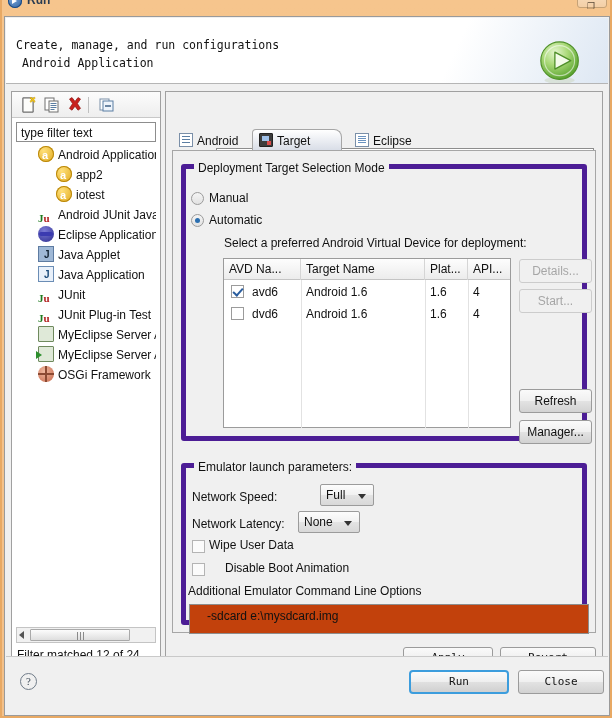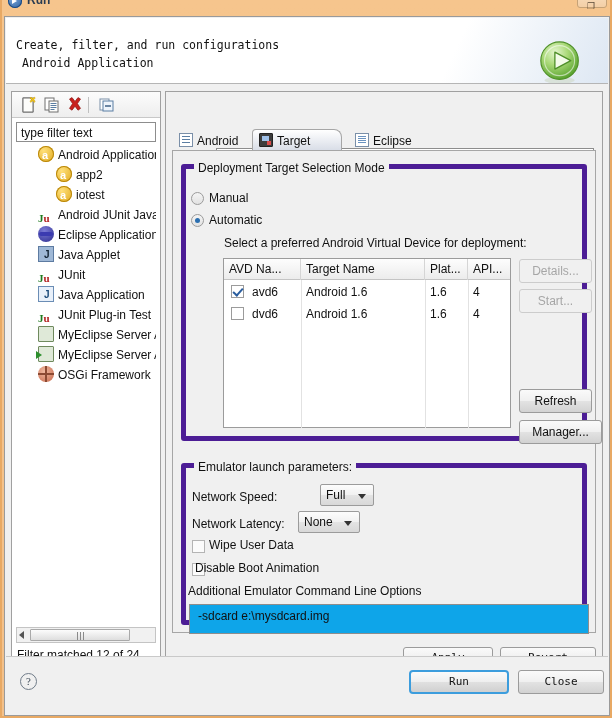--- a/index.html
+++ b/index.html
@@ -284,22 +284,22 @@
   .combo .carat{
     position:absolute;right:7px;top:9px;width:0;height:0;
     border-left:4px solid transparent;border-right:4px solid transparent;border-top:5px solid #333;
   }
   .chk{
     position:absolute;width:13px;height:13px;background:#fbfbfb;border:1px solid #b4b4b4;box-sizing:border-box;
   }
   .clabel{position:absolute;font-size:12px;color:#111;}
 
   #cmdinput{
-    position:absolute;border:1px solid #8d8d8d;background:#0ea5e9;box-sizing:border-box;
-    font-size:12px;color:#111;padding:3px 8px;line-height:16px;
+    position:absolute;border:1px solid #8d8d8d;background:#c2410c;box-sizing:border-box;
+    font-size:12px;color:#111;padding:3px 17px;line-height:16px;
   }
   .annot{position:absolute;background:#111;height:1px;}
 
   
   #bottombar{
     position:absolute;left:1px;bottom:1px;width:602px;height:58px;
     background:#f0f0f0;border-top:1px solid #c9c9c9;box-sizing:border-box;
   }
   #helpbtn{
     position:absolute;left:14px;top:16px;width:17px;height:17px;border-radius:50%;
@@ -321,21 +321,21 @@
     <div class="tb-title">Run</div>
     <div id="winbtn">
       <span class="glyph">❐</span>
     </div>
   </div>
 
   <div id="client">
 
     <div id="header">
       <div class="bluewash"></div>
-      <div class="h-title">Create, filter, and run configurations</div>
+      <div class="h-title">Create, manage, and run configurations</div>
       <div class="h-sub">Android Application</div>
       <svg id="runbadge" viewBox="0 0 48 48">
         <defs>
           <radialGradient id="gb" cx="38%" cy="28%" r="75%">
             <stop offset="0%" stop-color="#e4f5cf"></stop>
             <stop offset="45%" stop-color="#a9d977"></stop>
             <stop offset="100%" stop-color="#55a02b"></stop>
           </radialGradient>
         </defs>
         <ellipse cx="23" cy="43" rx="16" ry="3.5" fill="#cfd9c6" opacity=".6"></ellipse>
@@ -393,24 +393,24 @@
         <div class="trow ind1">
           <span class="ico ic-ju">J<i>u</i></span><span>Android JUnit Java</span>
         </div>
         <div class="trow ind1">
           <span class="ico ic-eclipse"></span><span>Eclipse Application</span>
         </div>
         <div class="trow ind1">
           <span class="ico ic-applet"></span><span>Java Applet</span>
         </div>
         <div class="trow ind1">
+          <span class="ico ic-javaapp"></span><span>Java Application</span>
+        </div>
+        <div class="trow ind1">
           <span class="ico ic-ju">J<i>u</i></span><span>JUnit</span>
-        </div>
-        <div class="trow ind1">
-          <span class="ico ic-javaapp"></span><span>Java Application</span>
         </div>
         <div class="trow ind1">
           <span class="ico ic-ju">J<i>u</i></span><span>JUnit Plug-in Test</span>
         </div>
         <div class="trow ind1">
           <span class="ico ic-server"></span><span>MyEclipse Server Application</span>
         </div>
         <div class="trow ind1">
           <span class="ico ic-server2"></span><span>MyEclipse Server Application</span>
         </div>
@@ -486,21 +486,21 @@
                 <div class="td" style="left:28px;">dvd6</div>
                 <div class="td" style="left:82px;">Android 1.6</div>
                 <div class="td" style="left:206px;">1.6</div>
                 <div class="td" style="left:249px;">4</div>
               </div>
             </div>
 
             <div class="btn disabled" style="left:333px;top:90px;width:73px;height:24px;line-height:22px;">Details...</div>
             <div class="btn disabled" style="left:333px;top:120px;width:73px;height:24px;line-height:22px;">Start...</div>
             <div class="btn" style="left:333px;top:220px;width:73px;height:24px;line-height:22px;">Refresh</div>
-            <div class="btn" style="left:333px;top:251px;width:83px;height:24px;line-height:22px;">Manager...</div>
+            <div class="btn" style="left:333px;top:251px;width:73px;height:24px;line-height:22px;">Manager...</div>
           </div>
 
           <div class="groupbox" style="left:8px;top:312px;width:406px;height:162px;">
             <span class="group-title">Emulator launch parameters:</span>
 
             <span class="clabel" style="left:6px;top:22px;">Network Speed:</span>
             <div class="combo" style="left:134px;top:16px;width:54px;">
               <span>Full</span>
               <span class="carat"></span>
             </div>
@@ -508,21 +508,21 @@
             <span class="clabel" style="left:6px;top:49px;">Network Latency:</span>
             <div class="combo" style="left:112px;top:43px;width:62px;">
               <span>None</span>
               <span class="carat"></span>
             </div>
 
             <div class="chk" style="left:6px;top:72px;"></div>
             <span class="clabel" style="left:23px;top:70px;">Wipe User Data</span>
 
             <div class="chk" style="left:6px;top:95px;"></div>
-            <span class="clabel" style="left:9px;top:93px;">Disable Boot Animation</span>
+            <span class="clabel" style="left:39px;top:93px;">Disable Boot Animation</span>
 
             <span class="clabel" style="left:2px;top:116px;">Additional Emulator Command Line Options</span>
             <div id="cmdinput" style="left:3px;top:136px;width:400px;height:30px;">-sdcard e:\mysdcard.img</div>
           </div>
 
         </div>
       </div>
 
       <div class="annot" style="left:10px;top:578px;width:150px;"></div>
       <div class="annot" style="left:160px;top:583px;width:85px;"></div>

